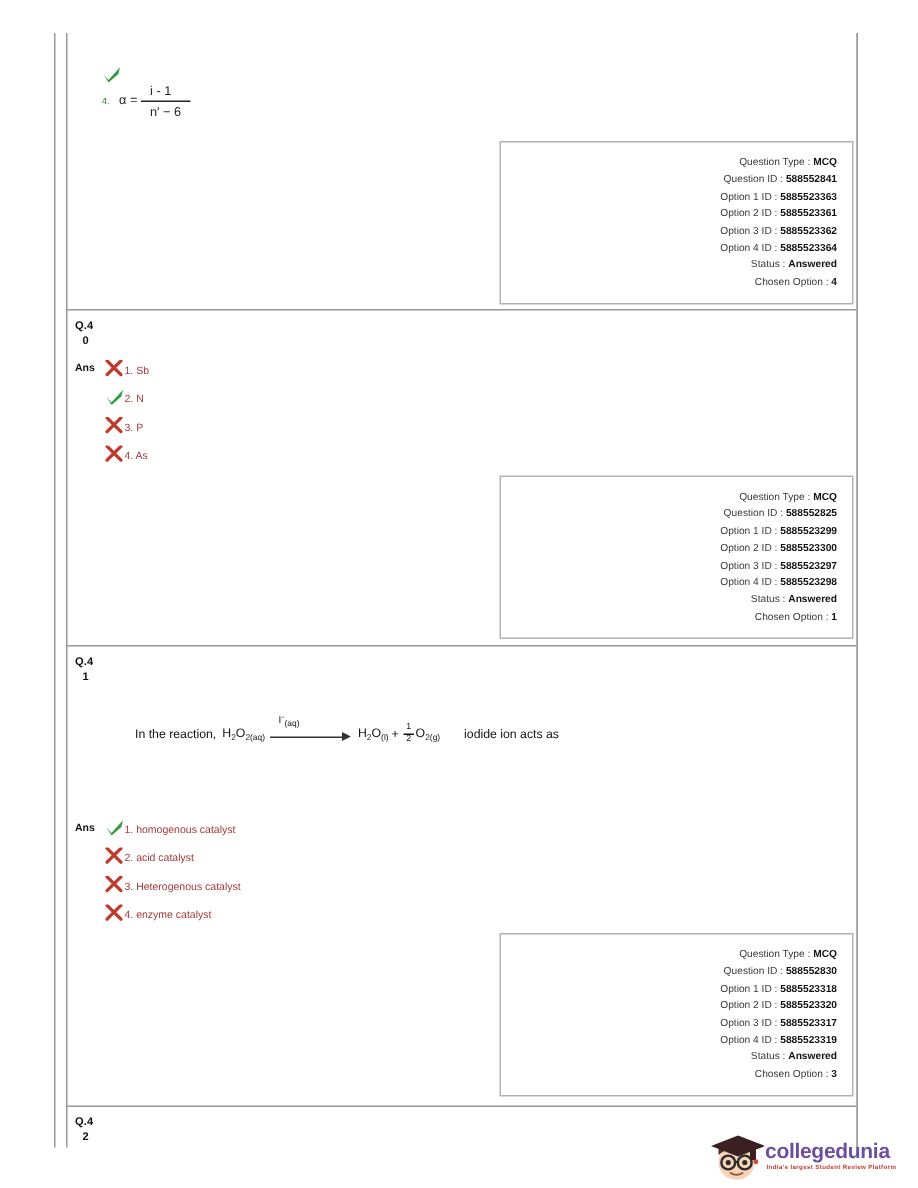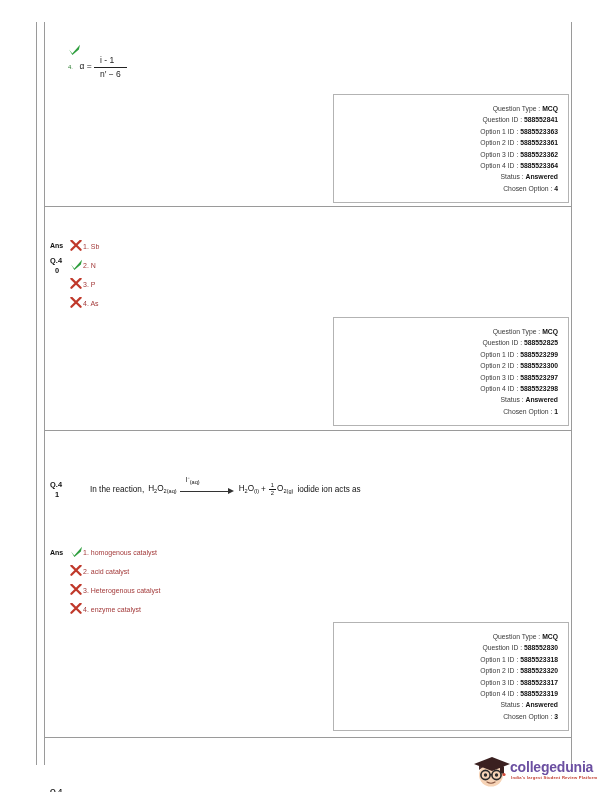--- a/index.html
+++ b/index.html
@@ -18,21 +18,21 @@
   .sheet-inner{
     position:absolute;left:44px;top:22px;width:526px;height:743px;
     border-left:1px solid #9a9a9a;border-right:1px solid #9a9a9a;
   }
 
   .qsep{position:absolute;left:44px;width:527px;height:0;border-top:1px solid #9a9a9a;}
 
   
   .qnum{
     position:absolute;font-size:7.4px;font-weight:bold;color:#111;
-    line-height:9.5px;letter-spacing:.1px;margin-top:44px;
+    line-height:9.5px;letter-spacing:.1px;
   }
   .qtext{
     position:absolute;font-size:7.4px;font-weight:bold;color:#111;
     line-height:10px;letter-spacing:.05px;
   }
   .ans-label{
     position:absolute;font-size:7px;font-weight:bold;color:#111;
   }
 
   .opt{position:absolute;font-size:7px;color:#a33a3a;line-height:10px;white-space:nowrap;}
@@ -185,21 +185,21 @@
       <span class="line"></span>
       <span class="head"></span>
     </span>
     <span><span>H</span><span class="sub">2</span><span>O</span><span class="sub">(l)</span></span>
     <span style="margin:0 2px;">+</span>
     <span class="halffrac">
       <span class="n">1</span>
       <span class="d">2</span>
     </span>
     <span><span>O</span><span class="sub">2(g)</span></span>
-    <span style="margin-left:4px;">iodide ion acts as</span>
+    <span style="margin-left:16px;">iodide ion acts as</span>
   </div>
 
   <div class="ans-label" style="left:50px;top:549px;">Ans</div>
 
   <div class="opt" style="left:70px;top:546px;">
     <span class="mark">
       <svg width="13" height="11" viewBox="0 0 13 11">
           <path d="M1 5.6 L4.3 9.4 L12 0.8 L10.9 5.4 L4.4 11 Z" fill="#2e9e3e"></path>
         </svg>
     </span><span>1. homogenous catalyst</span>

